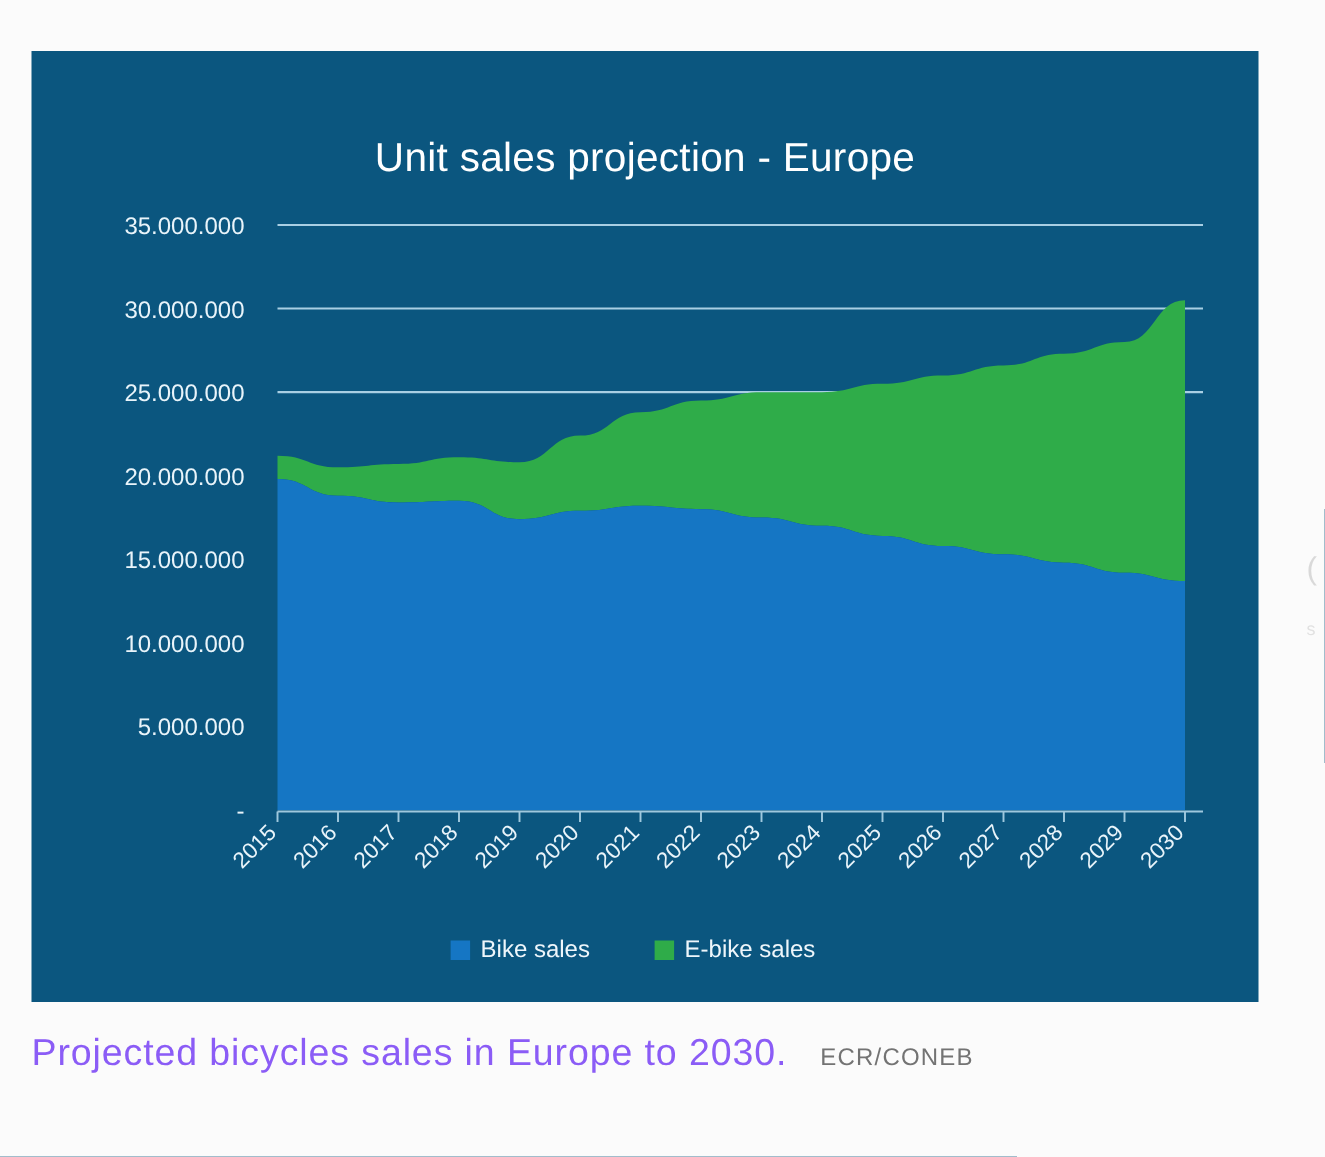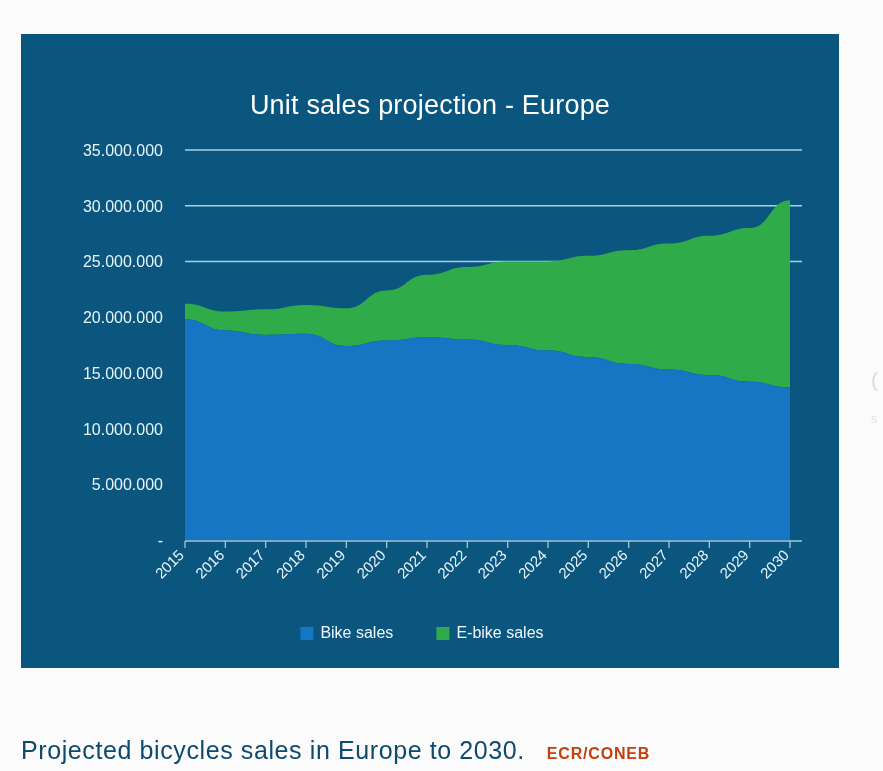--- a/index.html
+++ b/index.html
@@ -86,31 +86,30 @@
     width: 862px;
     height: 48px;
     display: flex;
     align-items: baseline;
     gap: 22px;
     white-space: nowrap;
   }
   #caption-text {
     font-family: "Liberation Sans", sans-serif;
     font-size: 25px;
-    color: #0c4a6e;
+    color: #8b5cf6;
     letter-spacing: 0.6px;
     font-weight: 400;
-    margin-top: 48px;
   }
   #caption-credit {
     font-family: "Liberation Sans", sans-serif;
     font-size: 16px;
-    color: #c2410c;
+    color: #737373;
     letter-spacing: 0.8px;
-    font-weight: 700;
+    font-weight: 400;
   }
 
   
   #side-fragment {
     position: absolute;
     left: 869px;
     top: 368px;
     width: 18px;
     height: 70px;
     overflow: hidden;

